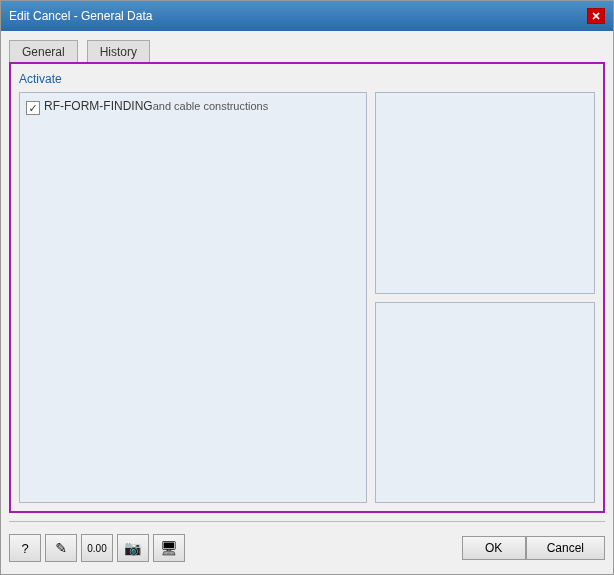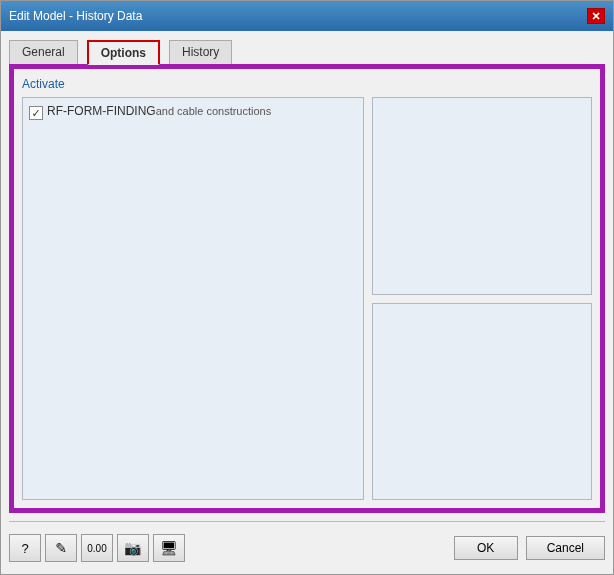--- a/index.html
+++ b/index.html
@@ -80,21 +80,21 @@
 
     .tab.active {
       background: #f0f0f0;
       border: 2px solid #cc0000;
       border-bottom: 1px solid #f0f0f0;
       font-weight: bold;
       z-index: 2;
     }
 
     .tab-content-area {
-      border: 5px solid #a21caf;
+      border: 2px solid #a21caf;
       background: #f0f0f0;
       flex: 1;
       padding: 8px;
       display: flex;
       flex-direction: column;
       position: relative;
       z-index: 1;
     }
 
     .activate-label {
@@ -194,21 +194,21 @@
       cursor: pointer;
       display: flex;
       align-items: center;
       justify-content: center;
       font-size: 13px;
     }
 
     .footer-right {
       display: flex;
       flex-direction: row;
-      gap: 8px;
+      gap: 0;
       justify-content: flex-end;
     }
 
     .dialog-btn {
       padding: 4px 20px;
       background: linear-gradient(to bottom, #f5f5f5, #ddd);
       border: 1px solid #999;
       cursor: pointer;
       font-size: 12px;
       min-width: 64px;
@@ -232,32 +232,29 @@
       font-size: 11px;
       line-height: 1;
     }
   </style>
 </head>
 <body>
 
 <div class="dialog-window">
 
   <div class="title-bar">
-    <span class="title-bar-text">Edit Model - History Data</span>
+    <span class="title-bar-text">Edit Cancel - General Data</span>
     <button class="title-bar-close">✕</button>
   </div>
 
   <div class="dialog-body">
 
     <div class="tabs-row">
       <div class="tab">
         <span>General</span>
-      </div>
-      <div class="tab active">
-        <span>Options</span>
       </div>
       <div class="tab">
         <span>History</span>
       </div>
     </div>
 
     <div class="tab-content-area">
       <div class="activate-label">Activate</div>
 
       <div class="main-panels">

